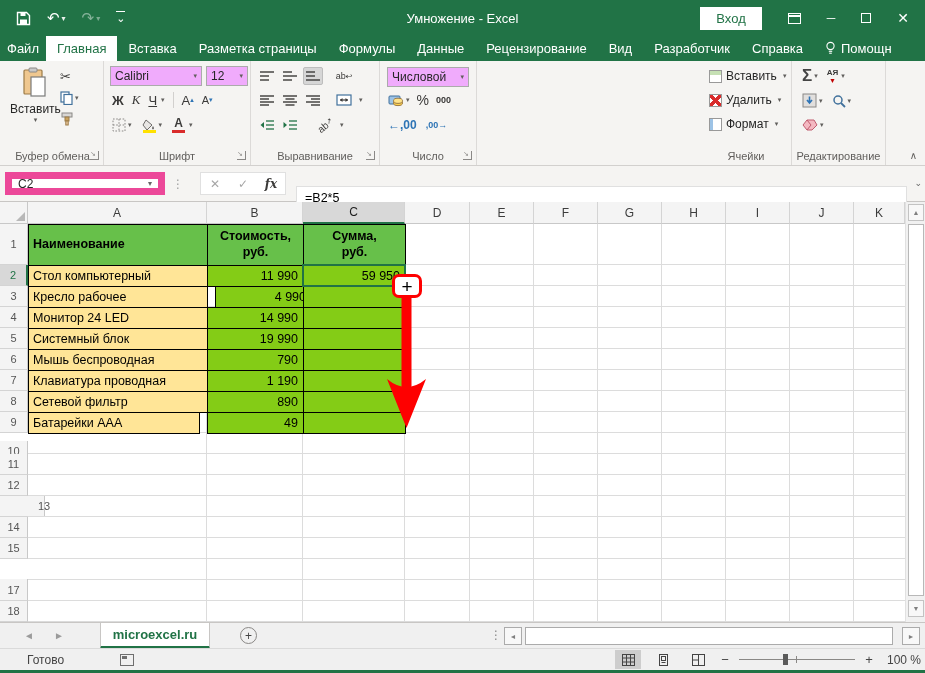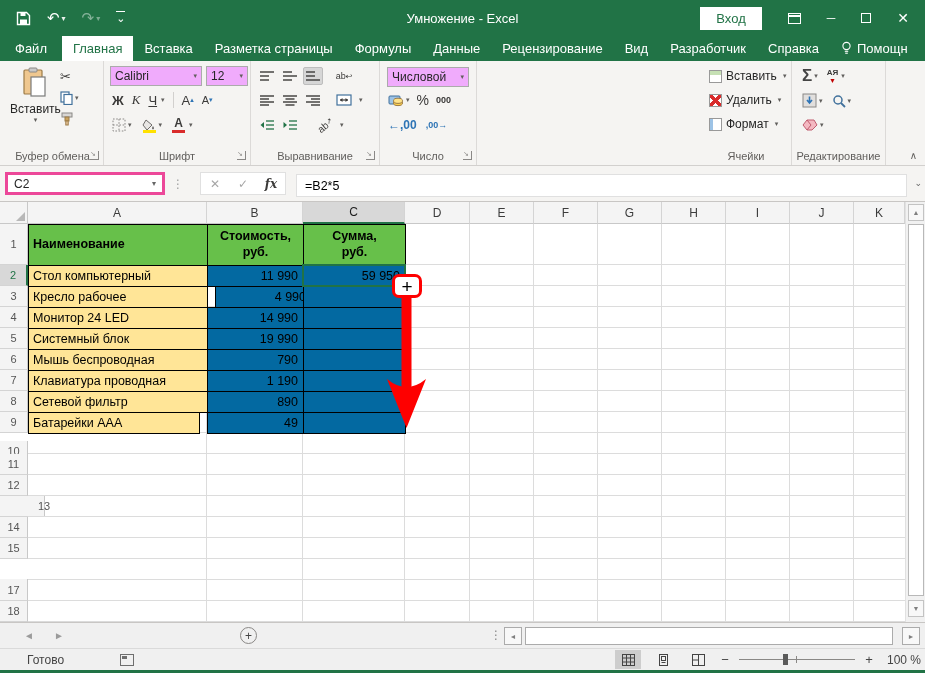--- a/index.html
+++ b/index.html
@@ -16,21 +16,21 @@
   .win-title{position:absolute;left:0;right:0;text-align:center;font-size:13px;color:#fff;pointer-events:none}
   .tb-right{position:absolute;right:0;top:0;height:36px;display:flex;align-items:center;gap:26px;padding-right:16px}
   .signin{background:#fff;color:#217346;border:none;font-size:13px;padding:4px 16px;font-family:inherit}
   .maxbox{width:10px;height:10px;border:1px solid #fff;display:inline-block}
   .rdo-box{width:13px;height:11px;border:1px solid #fff;position:relative;display:inline-block}
   .rdo-box:after{content:"";position:absolute;left:0;top:1px;width:11px;height:2px;background:#fff}
 
   
   .tabrow{position:absolute;left:0;top:36px;width:925px;height:25px;background:#217346;display:flex;align-items:stretch}
   .rtab{color:#fff;font-size:13px;display:flex;align-items:center;padding:0 11px;cursor:default;white-space:nowrap}
-  .rtab.file{padding:0 15px}
+  .rtab.file{padding:0 7px}
   .rtab.active{background:#fff;color:#217346}
   .tabspacer{flex:1}
   .rtab svg{margin-right:5px}
 
   
   .ribbon{position:absolute;left:0;top:61px;width:925px;height:105px;background:#F5F4F2;border-bottom:1px solid #D2D0CE}
   .rg{position:absolute;top:0;height:104px;border-right:1px solid #DCDAD8}
   .rg-label{position:absolute;bottom:3px;left:0;right:0;text-align:center;font-size:11px;color:#605E5C;white-space:nowrap}
   .launcher{position:absolute;bottom:5px;right:4px;width:9px;height:9px;border-right:1px solid #8A8886;border-bottom:1px solid #8A8886;font-size:7px;color:#8A8886;line-height:5px}
   .rbtn{display:inline-flex;align-items:center;justify-content:center;color:#3B3A39;cursor:default}
@@ -39,40 +39,40 @@
   .rowline{display:flex;align-items:center;gap:6px}
   .iconbox{width:20px;height:18px;display:inline-flex;align-items:center;justify-content:center;border-radius:2px}
   .iconbox.activebg{background:#D6D6D6;border:1px solid #BDBDBD}
   .lbl-btn{display:flex;align-items:center;gap:4px;font-size:12px;color:#262626;white-space:nowrap}
   .minisq{width:14px;height:14px;border:1px solid #999;display:inline-block}
   .sigma{font-size:17px;font-weight:bold;color:#444}
   .collapse{position:absolute;right:8px;bottom:4px;font-size:10px;color:#605E5C}
 
   
   .fbar{position:absolute;left:0;top:166px;width:925px;height:36px;background:#F5F4F2;border-bottom:1px solid #C8C6C4;display:flex;align-items:center}
-  .namebox{position:absolute;left:5px;top:6px;width:160px;height:23px;background:#fff;border:3px solid #ec4899;display:flex;align-items:center;font-size:12px;padding-left:6px}
+  .namebox{position:absolute;left:5px;top:6px;width:160px;height:23px;background:#fff;border:7px solid #ec4899;display:flex;align-items:center;font-size:12px;padding-left:6px}
   .namebox .nb-caret{margin-left:auto;padding:0 6px;color:#666;font-size:8px}
   .fdots{position:absolute;left:172px;top:11px;color:#A0A0A0;font-size:12px}
   .fbtns{position:absolute;left:200px;top:6px;height:23px;display:flex;align-items:center;gap:0;background:#fff;border:1px solid #E0E0E0}
   .fbtn{width:28px;text-align:center;font-size:12px;color:#A6A6A6}
   .fbtn.fx{color:#3B3A39;font-family:"DejaVu Serif",serif;font-style:italic;font-weight:bold}
-  .ffield{position:absolute;left:296px;top:8px;right:18px;height:23px;background:#fff;border:1px solid #E0E0E0;display:flex;align-items:center;padding-left:8px;font-size:12.5px;color:#000}
+  .ffield{position:absolute;left:296px;top:20px;right:18px;height:23px;background:#fff;border:1px solid #E0E0E0;display:flex;align-items:center;padding-left:8px;font-size:12.5px;color:#000}
   .fexpand{position:absolute;right:3px;top:12px;font-size:9px;color:#666}
 
   
   .grid{position:absolute;left:0;top:202px;width:925px;height:420px;background:#fff;overflow:hidden}
   .corner{position:absolute;left:0;top:0;width:28px;height:22px;background:#F4F4F4;border-right:1px solid #C8C8C8;border-bottom:1px solid #C8C8C8}
   .corner:after{content:"";position:absolute;right:2px;bottom:2px;border-style:solid;border-width:0 0 9px 9px;border-color:transparent transparent #B8B8B8 transparent}
   .ch{position:absolute;top:0;height:22px;background:#F4F4F4;border-right:1px solid #D4D4D4;border-bottom:1px solid #C8C8C8;display:flex;align-items:center;justify-content:center;font-size:12px;color:#3C3C3C}
   .ch.sel{background:#D8D8D8;border-bottom:2px solid #217346;color:#1E1E1E}
   .rh{position:absolute;left:0;width:28px;background:#F4F4F4;border-right:1px solid #C8C8C8;border-bottom:1px solid #D4D4D4;display:flex;align-items:center;justify-content:center;font-size:11px;color:#555}
   .rh.sel{background:#D8D8D8;border-right:2px solid #217346;color:#217346}
   .vline{position:absolute;top:22px;bottom:0;width:1px;background:#DCDCDC}
   .hlines{position:absolute;left:28px;top:42px;width:877px;height:378px;background:repeating-linear-gradient(to bottom,transparent 0 20px,#DCDCDC 20px 21px)}
-  .tcell{position:absolute;border:1px solid #000;font-size:12.5px;display:flex;align-items:center;color:#000;background:#0369a1}
+  .tcell{position:absolute;border:1px solid #000;font-size:12.5px;display:flex;align-items:center;color:#000;background:#84cc16}
   .thead{background:#67C04A;font-weight:bold;justify-content:center;text-align:center;white-space:pre-line;line-height:1.25}
   .thead.lft{justify-content:flex-start;padding-left:4px;text-align:left}
   .tname{background:#FFE597;padding-left:4px}
   .tnum{justify-content:flex-end;padding-right:5px}
   .selbox{position:absolute;left:302px;top:62px;width:104px;height:23px;border:2px solid #217346;z-index:5}
   .redbox{position:absolute;left:392px;top:72px;width:30px;height:24px;background:#fff;border:3px solid #FE0000;border-radius:7px;z-index:8;display:flex;align-items:center;justify-content:center;font-size:19px;color:#000;line-height:1}
   .vscroll{position:absolute;left:905px;top:0;width:20px;height:420px;background:#F1F1F1;border-left:1px solid #E1E1E1}
   .vs-btn{position:absolute;left:2px;width:16px;height:17px;background:#F8F8F8;border:1px solid #C3C3C3;color:#808080;font-size:7px;display:flex;align-items:center;justify-content:center}
   .vs-thumb{position:absolute;left:2px;top:22px;width:16px;height:372px;background:#fff;border:1px solid #B8B8B8}
 
@@ -557,20 +557,21 @@
   <div class="vscroll">
     <div class="vs-btn" style="top:2px">▲</div>
     <div class="vs-thumb"></div>
     <div class="vs-btn" style="top:398px">▼</div>
   </div>
 </div>
 
 <div class="sheetbar">
   <span class="snav" style="left:24px">◄</span>
   <span class="snav" style="left:54px">►</span>
+  <div class="sheettab">microexcel.ru</div>
   <div class="addsheet">+</div>
   <span class="sdots">⋮</span>
   <div class="hs-btn" style="left:504px">◄</div>
   <div class="hs-thumb"></div>
   <div class="hs-btn" style="left:902px">►</div>
 </div>
 
 <div class="statusbar">
   <span class="st-ready">Готово</span>
   <span class="macroicon"></span>

